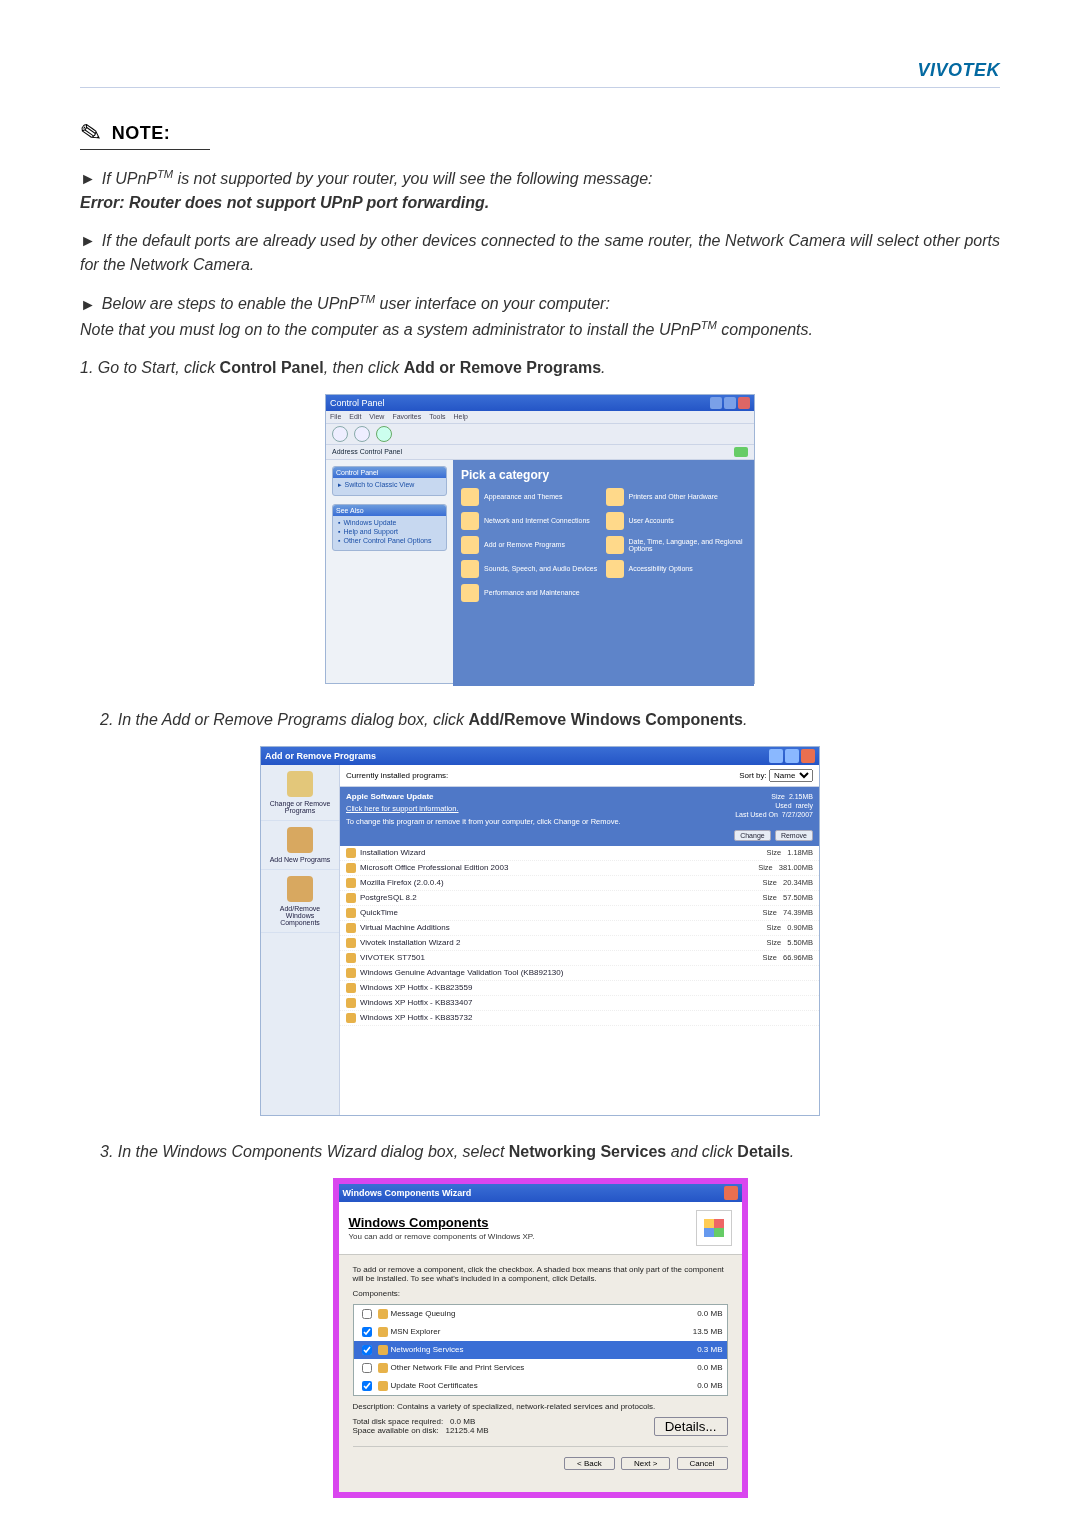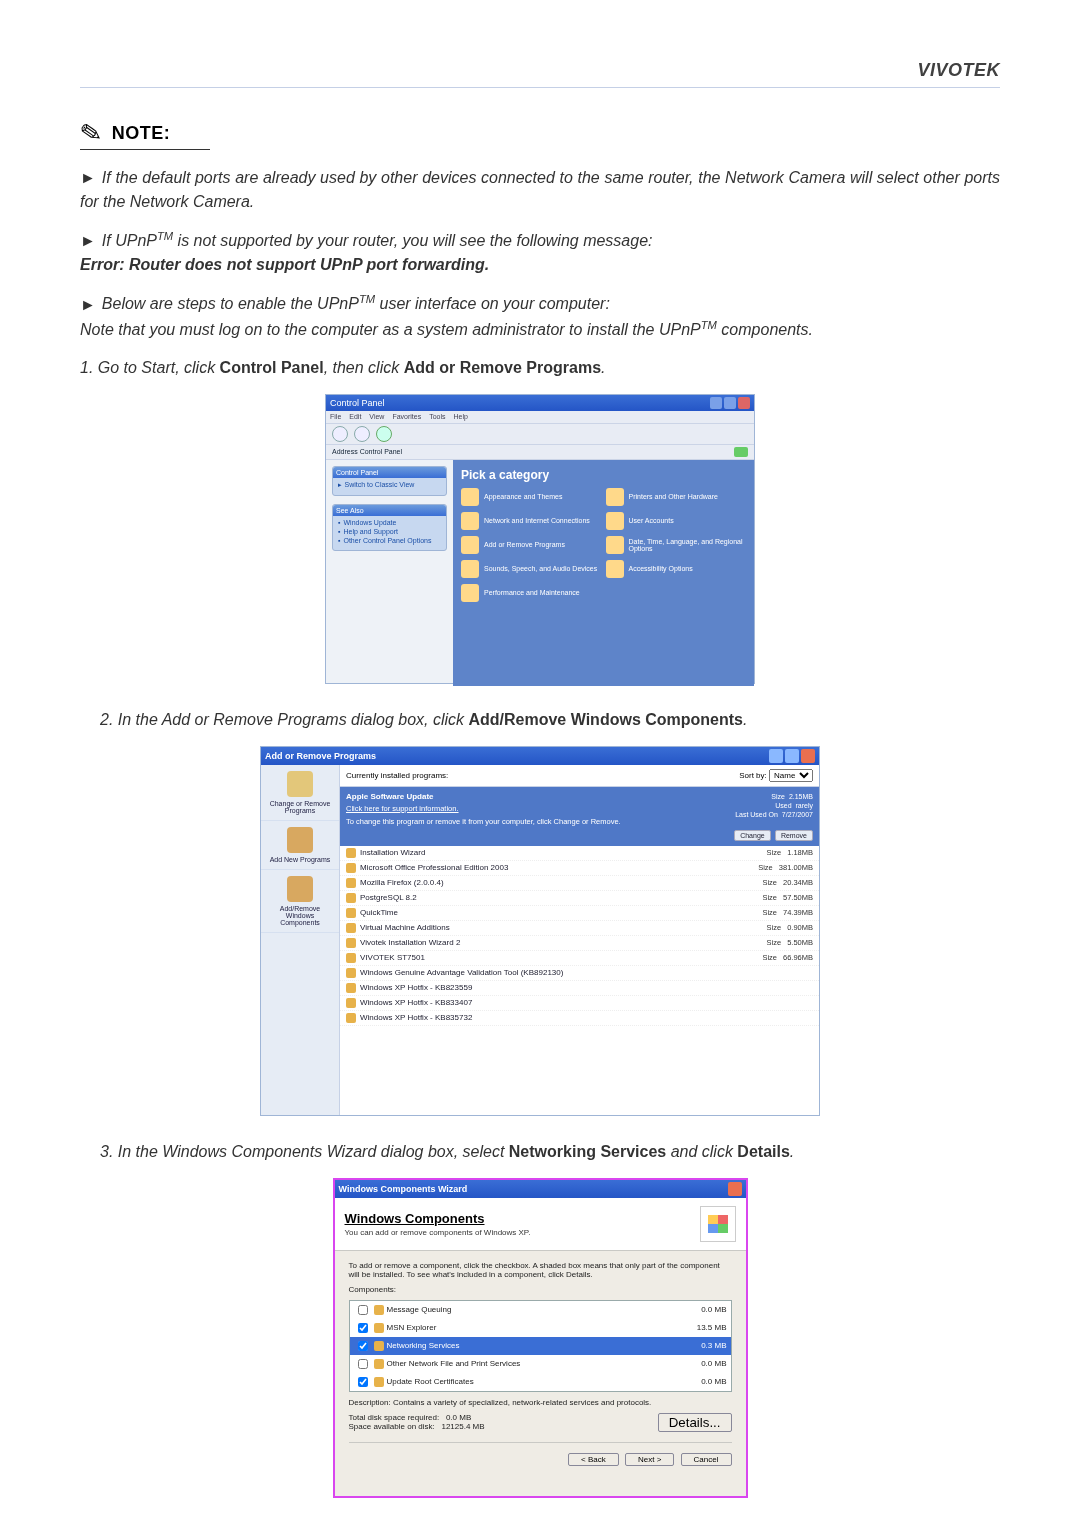--- a/index.html
+++ b/index.html
@@ -11,21 +11,21 @@
 }
 .page {
   background: #fff;
   padding: 60px 80px 30px 80px;
   box-sizing: border-box;
   width: 1080px;
   position: relative;
 }
 .brand-header {
   text-align: right;
-  color: #404040;
+  color: #0369a1;
   font-style: italic;
   font-weight: bold;
   letter-spacing: 0.5px;
   font-size: 18px;
   border-bottom: 1px solid #c5d0e6;
   padding-bottom: 6px;
   margin-bottom: 30px;
 }
 .note-box {
   margin-top: 20px;
@@ -115,21 +115,21 @@
 .arp-selected .btns{margin-top:4px;text-align:right;}
 .arp-selected .btns button{font-size:7px;padding:1px 5px;margin-left:2px;border:1px solid #aab;background:#e7ecf5;color:#223;border-radius:2px;}
 .arp-list{flex:1;overflow:hidden;background:#fff;}
 .arp-row{display:flex;justify-content:space-between;padding:2px 6px;border-bottom:1px dotted #eee;font-size:8px;align-items:center;color:#223;}
 .arp-row .ri{display:flex;gap:4px;align-items:center;}
 .arp-row .ricon{width:10px;height:10px;background:#e7b24a;border-radius:2px;flex-shrink:0;}
 .arp-row .rsize{display:flex;gap:6px;font-size:7.5px;color:#333;}
 .arp-footer{padding:5px 8px;text-align:right;border-top:1px solid #c6d1e6;}
 .arp-footer button{font-size:8px;padding:1px 10px;border:1px solid #889;background:#eef;border-radius:2px;}
 
-.wcw-window{width:415px;height:320px;font-size:9px;background:#efece5;border:2px solid #d946ef;}
+.wcw-window{width:415px;height:320px;font-size:9px;background:#efece5;border:6px solid #d946ef;}
 .wcw-titlebar{background:linear-gradient(#3a6ed5,#2455c6);color:#fff;font-weight:bold;height:18px;display:flex;justify-content:space-between;align-items:center;padding:0 4px;}
 .wcw-titlebar .xb{width:14px;height:14px;background:#e96f50;border-radius:2px;}
 .wcw-header{background:#fff;padding:8px 10px;display:flex;justify-content:space-between;align-items:center;border-bottom:1px solid #c9c9c5;}
 .wcw-header .headtxt .ht{font-weight:bold;font-size:13px;text-decoration:underline;}
 .wcw-header .headtxt .hs{font-size:8px;color:#333;margin-top:2px;}
 .wcw-header .hlogo{width:34px;height:34px;border:1px solid #ccc;display:flex;align-items:center;justify-content:center;}
 .wcw-header .hlogo .wflag{width:20px;height:18px;background:conic-gradient(#e66 0 25%,#6c6 0 50%,#69e 0 75%,#fc5 0);}
 .wcw-content{padding:10px 14px;font-size:8px;color:#222;}
 .wcw-content p{margin:0 0 6px 0;}
 .wcw-listbox{border:1px solid #9aa;background:#fff;height:90px;overflow:hidden;}
@@ -151,26 +151,26 @@
 
   <div class="brand-header">VIVOTEK</div>
 
   <div class="note-box">
     <div class="note-heading">
       <span class="pen-icon">✎</span>
       <span class="note-label">NOTE:</span>
     </div>
 
     <div class="bullet-block">
-      <span class="arrow">►</span><span>If the default ports are already used by other devices connected to the same router, the Network Camera will select other ports for the Network Camera.</span>
-    </div>
-
-    <div class="bullet-block">
       <span class="arrow">►</span><span>If UPnP</span><span class="sup">TM</span><span> is not supported by your router, you will see the following message:</span><br>
       <span class="bold">Error: Router does not support UPnP port forwarding.</span>
+    </div>
+
+    <div class="bullet-block">
+      <span class="arrow">►</span><span>If the default ports are already used by other devices connected to the same router, the Network Camera will select other ports for the Network Camera.</span>
     </div>
 
     <div class="bullet-block">
       <span class="arrow">►</span><span>Below are steps to enable the UPnP</span><span class="sup">TM</span><span> user interface on your computer:</span><br>
       <span>Note that you must log on to the computer as a system administrator to install the UPnP</span><span class="sup">TM</span><span> components.</span>
     </div>
 
     <div class="bullet-block" style="">
       <span>1. Go to Start, click </span><span class="bold non-italic">Control Panel</span><span>, then click </span><span class="bold non-italic">Add or Remove Programs</span><span>.</span>
     </div>

